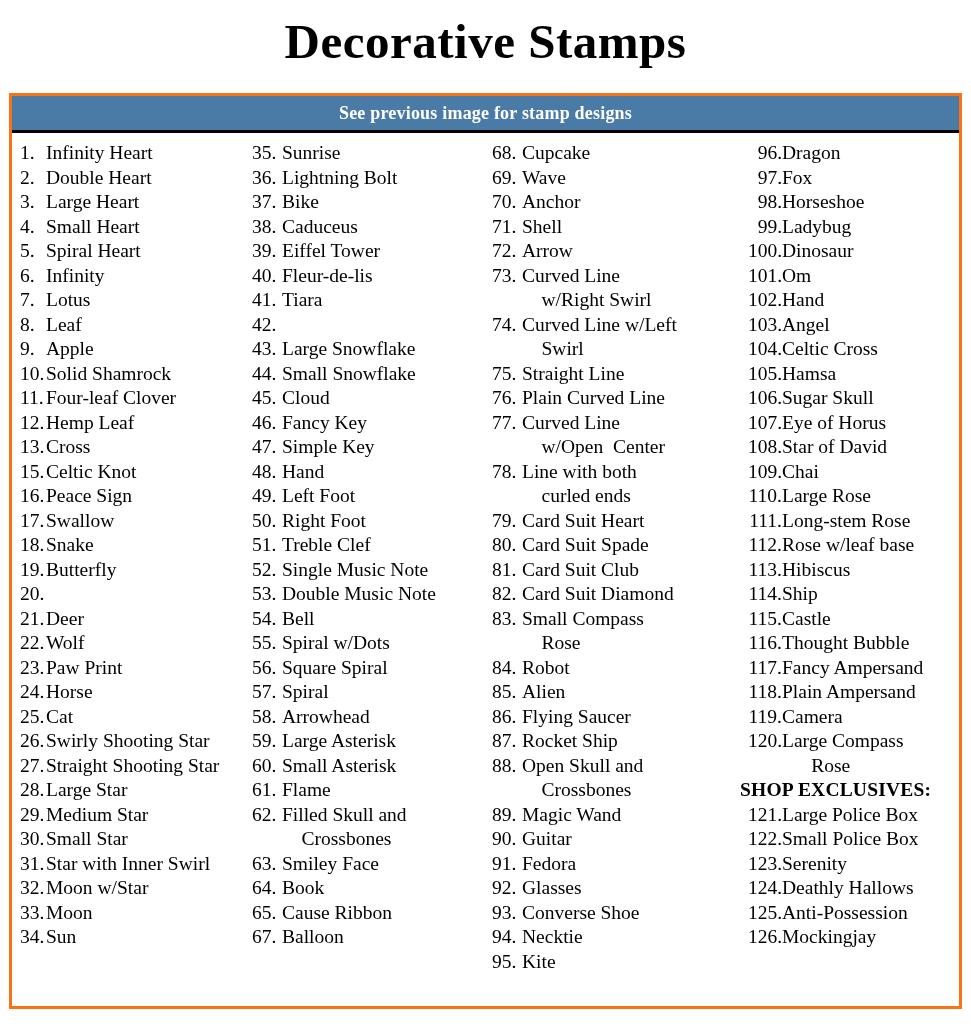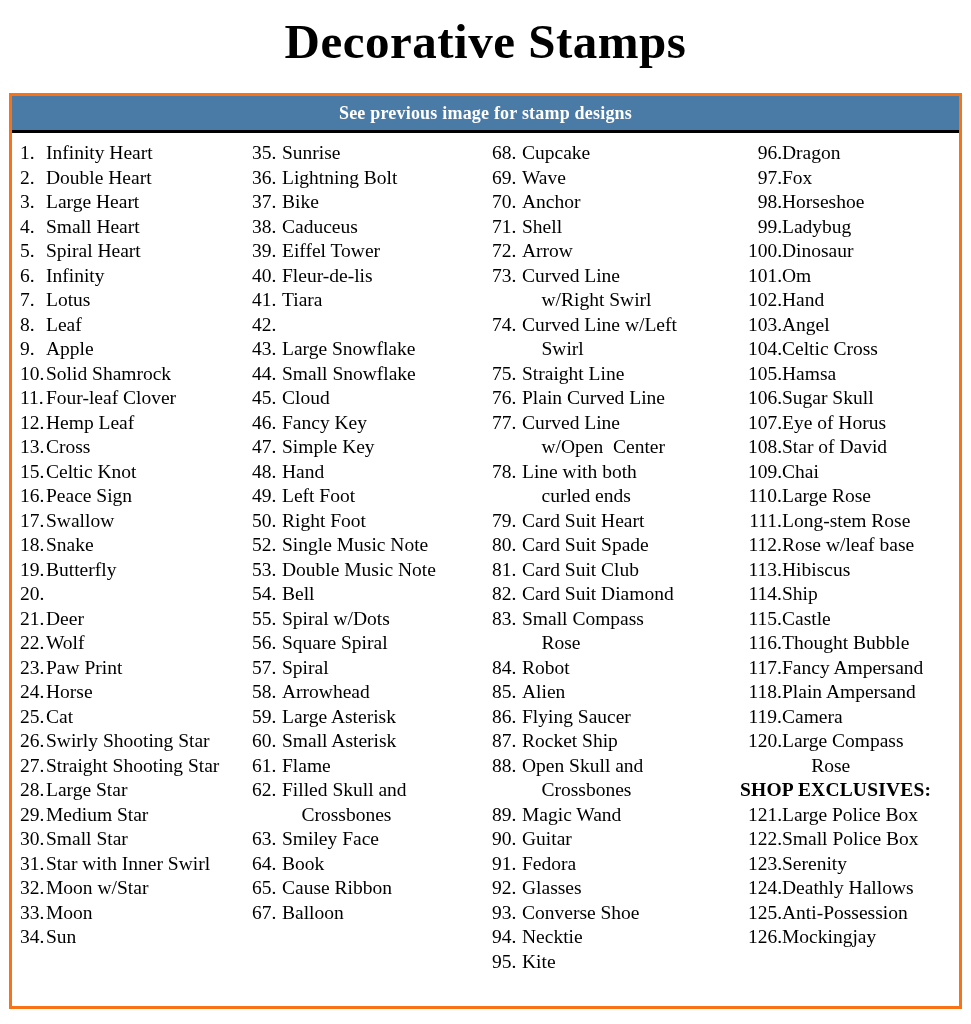--- a/index.html
+++ b/index.html
@@ -166,20 +166,21 @@
           <li><span class="num">41.</span><span class="lbl">Tiara</span></li>
           <li><span class="num">42.</span></li>
           <li><span class="num">43.</span><span class="lbl">Large Snowflake</span></li>
           <li><span class="num">44.</span><span class="lbl">Small Snowflake</span></li>
           <li><span class="num">45.</span><span class="lbl">Cloud</span></li>
           <li><span class="num">46.</span><span class="lbl">Fancy Key</span></li>
           <li><span class="num">47.</span><span class="lbl">Simple Key</span></li>
           <li><span class="num">48.</span><span class="lbl">Hand</span></li>
           <li><span class="num">49.</span><span class="lbl">Left Foot</span></li>
           <li><span class="num">50.</span><span class="lbl">Right Foot</span></li>
+          <li><span class="num">51.</span><span class="lbl">Treble Clef</span></li>
           <li><span class="num">52.</span><span class="lbl">Single Music Note</span></li>
           <li><span class="num">53.</span><span class="lbl">Double Music Note</span></li>
           <li><span class="num">54.</span><span class="lbl">Bell</span></li>
           <li><span class="num">55.</span><span class="lbl">Spiral w/Dots</span></li>
           <li><span class="num">56.</span><span class="lbl">Square Spiral</span></li>
           <li><span class="num">57.</span><span class="lbl">Spiral</span></li>
           <li><span class="num">58.</span><span class="lbl">Arrowhead</span></li>
           <li><span class="num">59.</span><span class="lbl">Large Asterisk</span></li>
           <li><span class="num">60.</span><span class="lbl">Small Asterisk</span></li>
           <li><span class="num">61.</span><span class="lbl">Flame</span></li>

